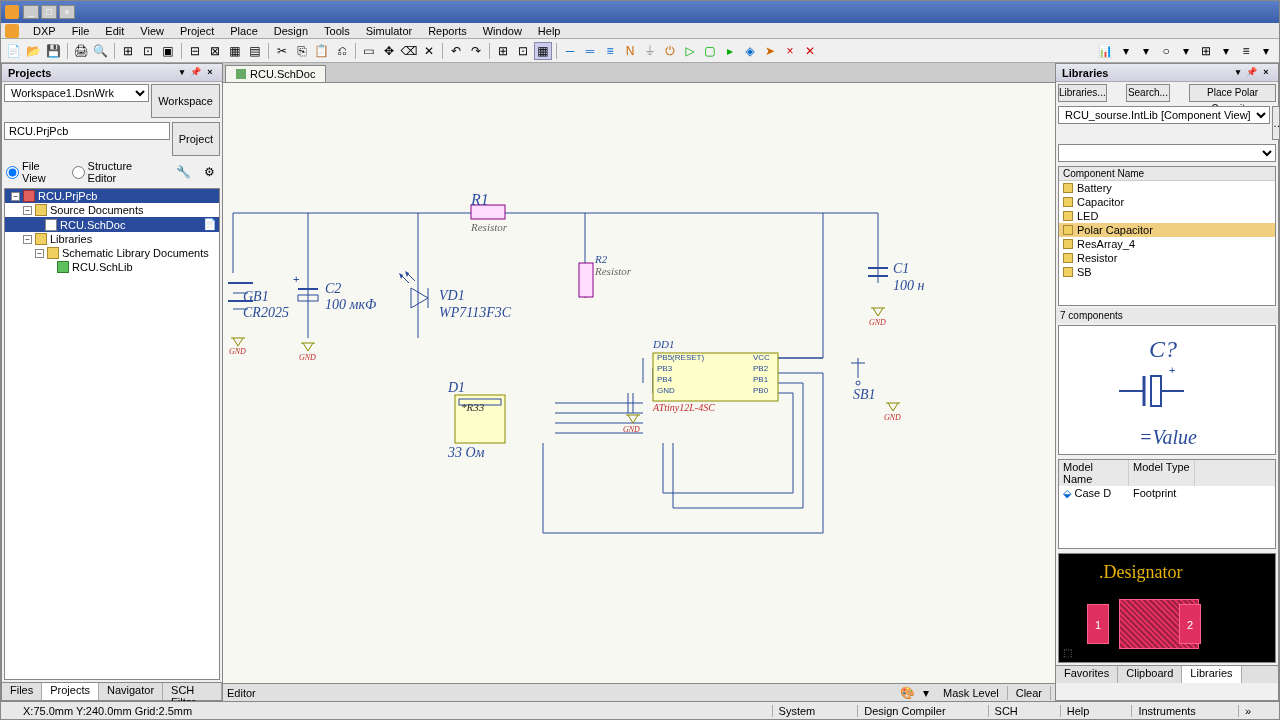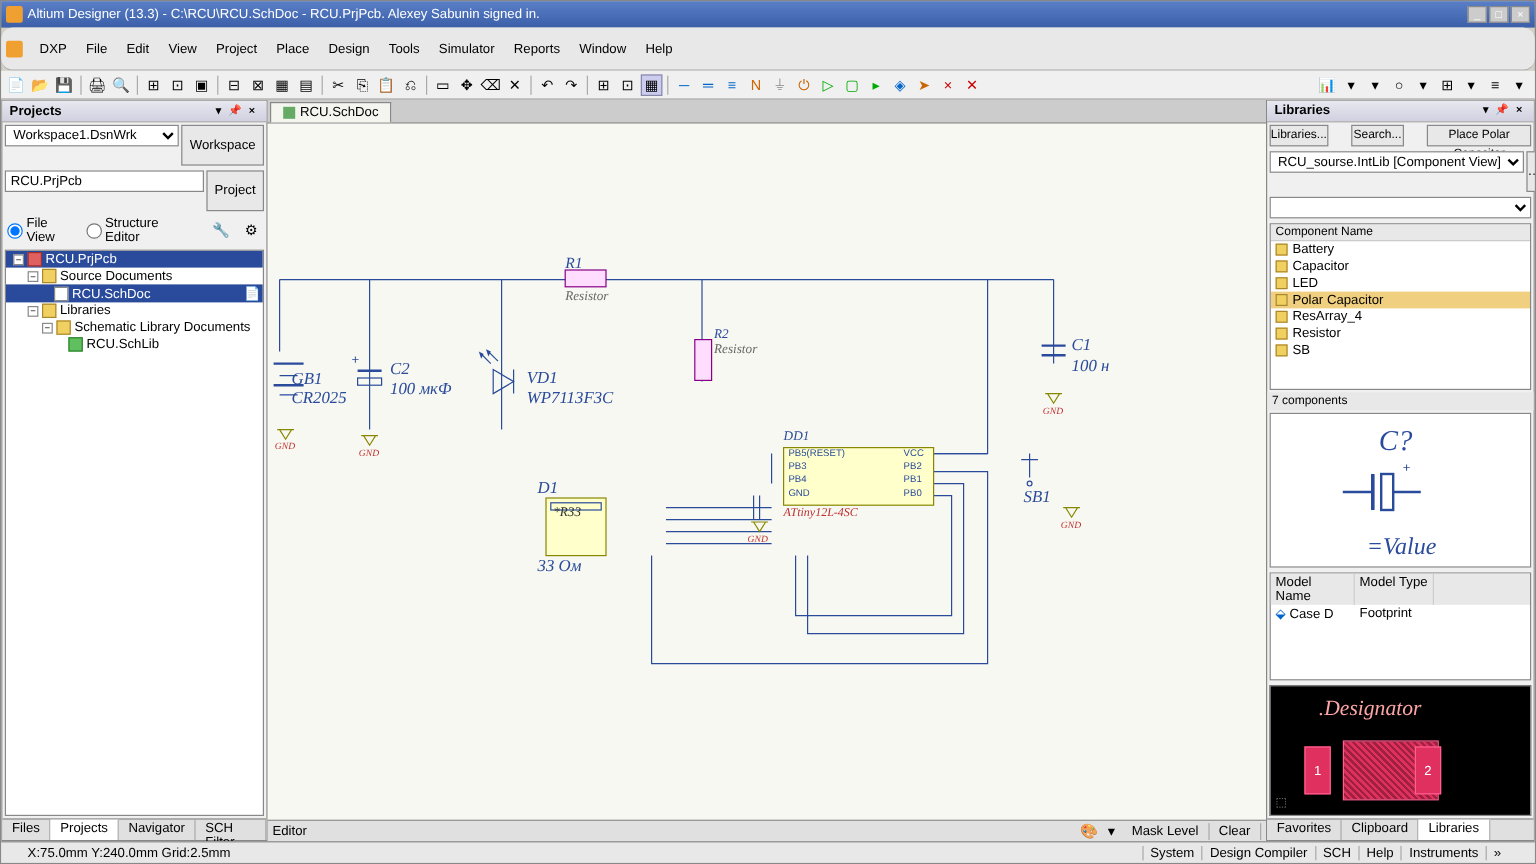--- a/index.html
+++ b/index.html
@@ -3,21 +3,21 @@
 <meta charset="utf-8">
 <style>
 * { box-sizing: border-box; margin: 0; padding: 0; font-family: Tahoma, sans-serif; font-size: 11px; }
 body { background: #d4d0c8; overflow: hidden; }
 .window { width: 1280px; height: 720px; display: flex; flex-direction: column; border: 1px solid #888; }
 .titlebar { background: linear-gradient(#5b7fc7, #3a5fa8); color: #fff; height: 22px; display: flex; align-items: center; padding: 0 4px; }
 .titlebar-icon { width: 14px; height: 14px; background: #f0a030; margin-right: 4px; border-radius: 2px; }
 .titlebar-text { flex: 1; font-size: 11px; }
 .titlebar-btns { display: flex; gap: 2px; }
 .titlebar-btn { width: 16px; height: 14px; background: #ccc; border: 1px solid #888; font-size: 9px; text-align: center; line-height: 12px; cursor: pointer; }
-.menubar { background: #e8e8e8; height: 36px; display: flex; align-items: center; padding: 0 4px; border-bottom: 1px solid #aaa; border-radius: 10px; }
+.menubar { background: #e8e8e8; height: 16px; display: flex; align-items: center; padding: 0 4px; border-bottom: 1px solid #aaa; }
 .menubar-icon { width: 14px; height: 14px; background: #f0a030; margin-right: 6px; border-radius: 2px; }
 .menu-item { padding: 2px 8px; cursor: pointer; }
 .toolbar { background: #f0f0f0; height: 24px; display: flex; align-items: center; padding: 0 4px; border-bottom: 1px solid #aaa; gap: 2px; }
 .tool-btn { width: 18px; height: 18px; border: 1px solid transparent; display: flex; align-items: center; justify-content: center; cursor: pointer; font-size: 12px; }
 .tool-sep { width: 1px; height: 16px; background: #aaa; margin: 0 2px; }
 .tool-spacer { flex: 1; }
 .main { flex: 1; display: flex; overflow: hidden; }
 .panel { background: #f0f0f0; display: flex; flex-direction: column; border: 1px solid #888; }
 .panel-left { width: 222px; }
 .panel-right { width: 224px; }
@@ -49,49 +49,48 @@
 .schematic { position: absolute; left: 0; top: 0; }
 .sch-text { position: absolute; font-family: 'Times New Roman', serif; font-style: italic; color: #2a4b9b; font-size: 14px; }
 .sch-pin { position: absolute; font-size: 8px; color: #2a4b9b; }
 .sch-red { color: #c03030; font-style: italic; font-family: 'Times New Roman', serif; }
 .editor-bar { height: 18px; background: #e0e0e0; border-top: 1px solid #888; display: flex; align-items: center; padding: 0 4px; }
 .bottom-tabs { height: 18px; background: #e0e0e0; display: flex; border-top: 1px solid #888; }
 .bottom-tab { padding: 1px 8px; border-right: 1px solid #aaa; cursor: pointer; }
 .bottom-tab.active { background: #fff; }
 .statusbar { height: 18px; background: #e8e8e8; border-top: 1px solid #888; display: flex; align-items: center; padding: 0 22px; }
 .status-left { flex: 1; }
-.status-item { padding: 0 6px; border-left: 1px solid #aaa; cursor: pointer; }
+.status-item { padding: 0 6px; border-left: 1px solid #aaa; cursor: pointer; margin-left: 36px; }
 .lib-top-btns { display: flex; padding: 2px; gap: 19px; }
 .lib-btn { flex: 1; height: 18px; border: 1px solid #888; background: #e8e8e8; cursor: pointer; text-align: center; line-height: 16px; font-size: 10px; }
 .lib-list { background: #fff; border: 1px solid #888; margin: 2px; overflow: auto; }
 .lib-list-hdr { background: #e8e8e8; padding: 1px 4px; border-bottom: 1px solid #ccc; font-size: 10px; }
 .lib-list-item { padding: 1px 4px; display: flex; align-items: center; gap: 4px; cursor: pointer; font-size: 10px; }
 .lib-list-item.sel { background: #f0d080; }
 .lib-icon { width: 10px; height: 10px; background: #f0d060; border: 1px solid #aa8830; }
 .lib-count { padding: 2px 4px; background: #e8e8e8; font-size: 10px; }
 .preview { background: #fff; border: 1px solid #888; margin: 2px; position: relative; }
 .preview-sym { font-family: 'Times New Roman', serif; font-style: italic; color: #2a4b9b; }
 .model-table { background: #fff; border: 1px solid #888; margin: 2px; }
 .model-hdr { display: flex; background: #e8e8e8; font-size: 10px; }
 .model-hdr div { padding: 1px 4px; border-right: 1px solid #ccc; }
 .model-row { display: flex; font-size: 10px; }
 .model-row div { padding: 1px 4px; }
 .footprint { background: #000; border: 1px solid #888; margin: 2px; height: 110px; position: relative; }
-.fp-text { position: absolute; color: #fca5a5; font-style: italic; font-family: 'Times New Roman', serif; font-size: 18px; }
+.fp-text { position: absolute; color: #eab308; font-family: 'Times New Roman', serif; font-size: 18px; }
 .fp-pad { position: absolute; background: #e03060; border: 1px solid #ff6090; }
 .fp-body { position: absolute; background: repeating-linear-gradient(45deg, #e03060, #e03060 2px, #a02040 2px, #a02040 4px); border: 1px solid #ff6090; }
 </style>
 </head>
 <body>
 
 <div class="window">
 
   <div class="titlebar">
     <div class="titlebar-icon"></div>
-    <div class="titlebar-text">Altium Designer (13.3) - C:\RCU\RCU.SchDoc - RCU.PrjPcb. Alexey Sabunin signed in.</div>
     <div class="titlebar-btns">
       <div class="titlebar-btn">_</div>
       <div class="titlebar-btn">□</div>
       <div class="titlebar-btn">×</div>
     </div>
   </div>
 
   <div class="menubar">
     <div class="menubar-icon"></div>
     <div class="menu-item">DXP</div>
@@ -323,21 +322,21 @@
             <path d="M665 320 l5 8 l5 -8 M663 320 h14"></path>
           </g>
         </svg>
 
         <div class="sch-text" style="left:20px;top:206px">GB1</div>
         <div class="sch-text" style="left:20px;top:222px">CR2025</div>
         <div class="sch-text" style="left:102px;top:198px">C2</div>
         <div class="sch-text" style="left:102px;top:214px">100 мкФ</div>
         <div class="sch-text" style="left:216px;top:205px">VD1</div>
         <div class="sch-text" style="left:216px;top:222px">WP7113F3C</div>
-        <div class="sch-text" style="left:248px;top:108px;font-size:13px">R1</div>
+        <div class="sch-text" style="left:248px;top:108px;font-size:16px">R1</div>
         <div class="sch-text" style="left:248px;top:138px;font-size:11px;color:#666">Resistor</div>
         <div class="sch-text" style="left:372px;top:170px;font-size:11px">R2</div>
         <div class="sch-text" style="left:372px;top:182px;font-size:11px;color:#666">Resistor</div>
         <div class="sch-text" style="left:225px;top:297px">D1</div>
         <div class="sch-text" style="left:238px;top:318px;font-size:11px;color:#333">*R33</div>
         <div class="sch-text" style="left:225px;top:362px">33 Ом</div>
         <div class="sch-text" style="left:430px;top:255px;font-size:11px">DD1</div>
         <div class="sch-text sch-red" style="left:430px;top:319px;font-size:10px">ATtiny12L-4SC</div>
         <div class="sch-pin" style="left:434px;top:270px">PB5(RESET)</div>
         <div class="sch-pin" style="left:434px;top:281px">PB3</div>

